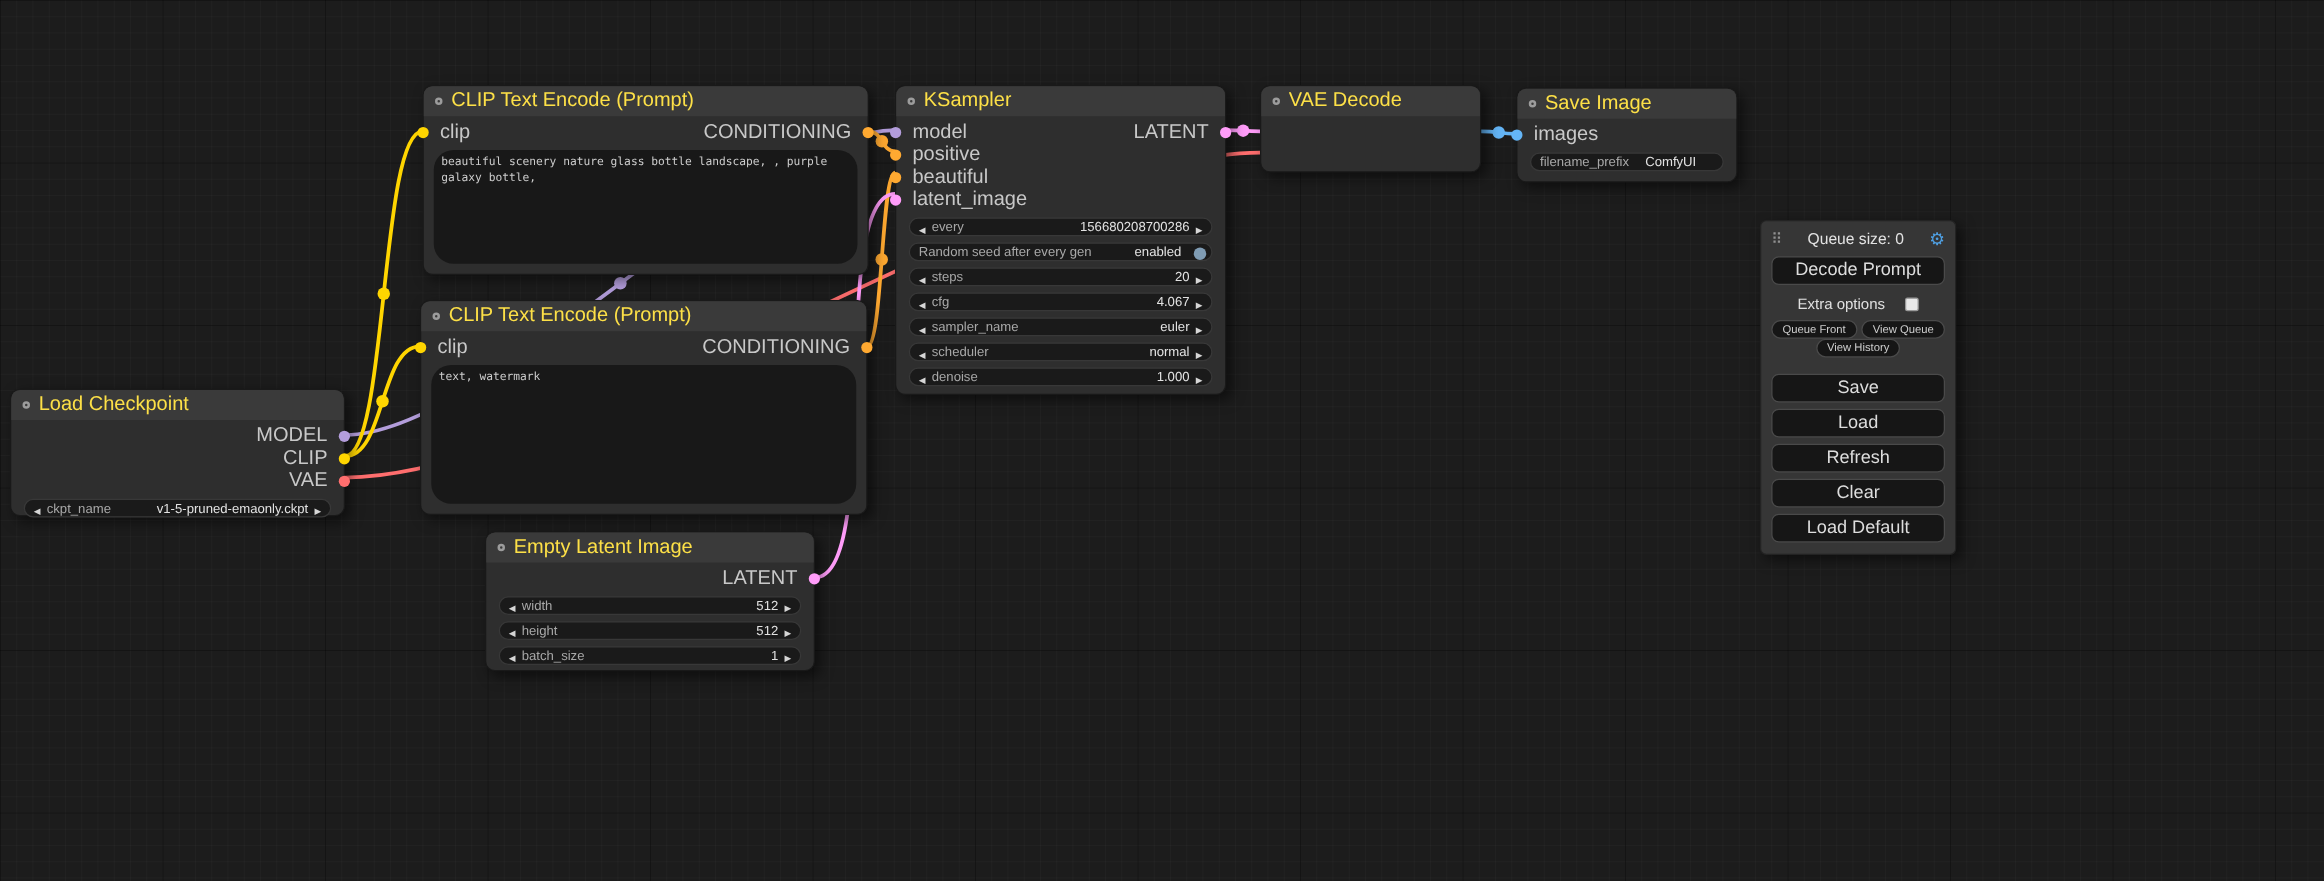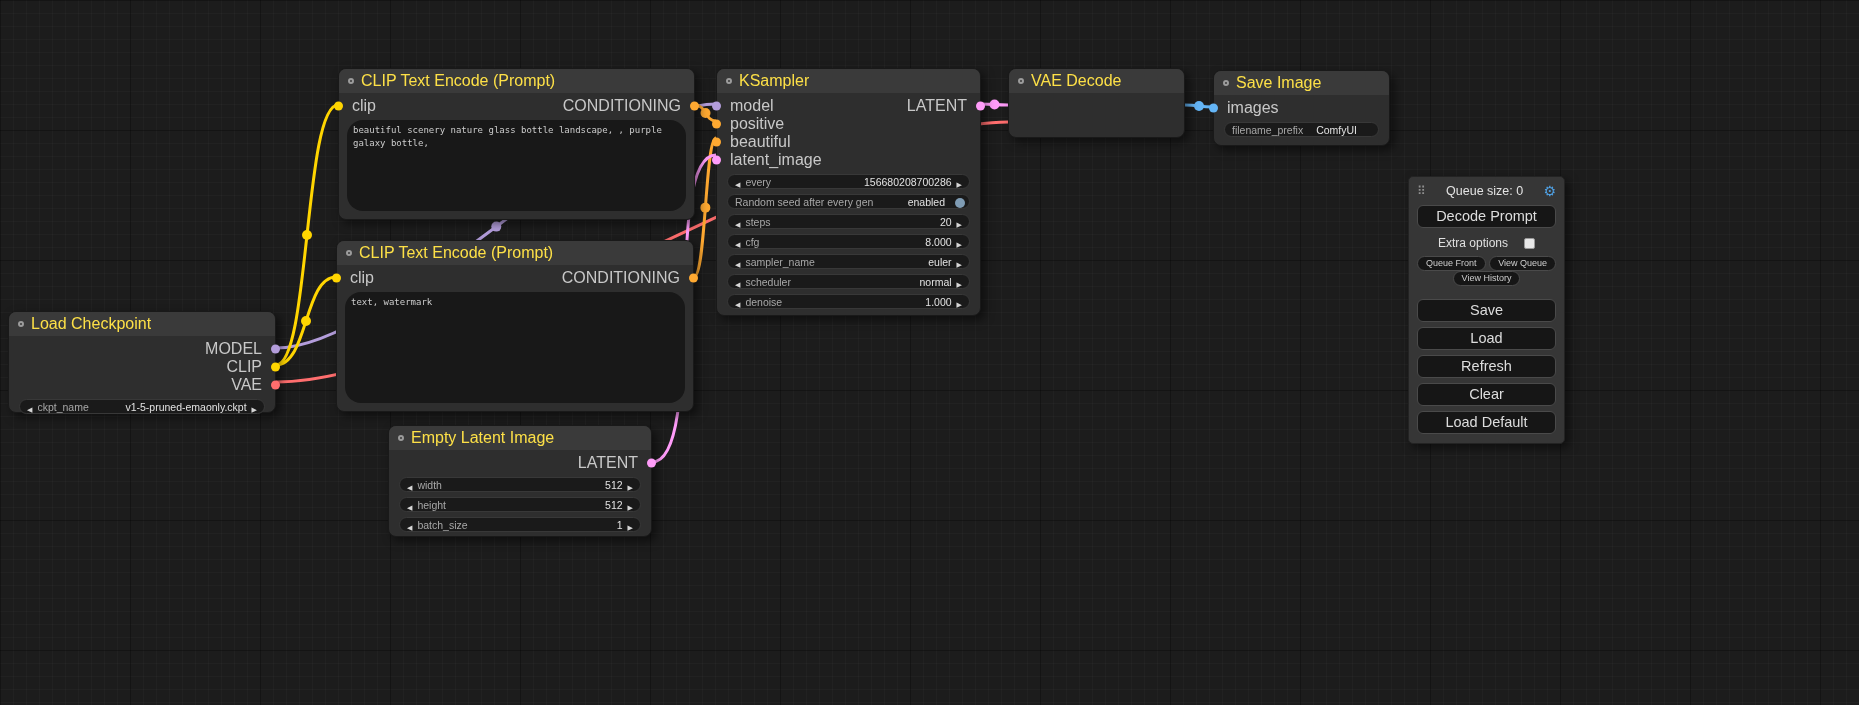--- a/index.html
+++ b/index.html
@@ -203,21 +203,21 @@
     </div>
     <div class="widget">
       <span class="arrow">◀</span>
       <span>steps</span>
       <span class="wvalue">20</span>
       <span class="arrow">▶</span>
     </div>
     <div class="widget">
       <span class="arrow">◀</span>
       <span>cfg</span>
-      <span class="wvalue">8.000</span>
+      <span class="wvalue">4.067</span>
       <span class="arrow">▶</span>
     </div>
     <div class="widget">
       <span class="arrow">◀</span>
       <span>sampler_name</span>
       <span class="wvalue">euler</span>
       <span class="arrow">▶</span>
     </div>
     <div class="widget">
       <span class="arrow">◀</span>

